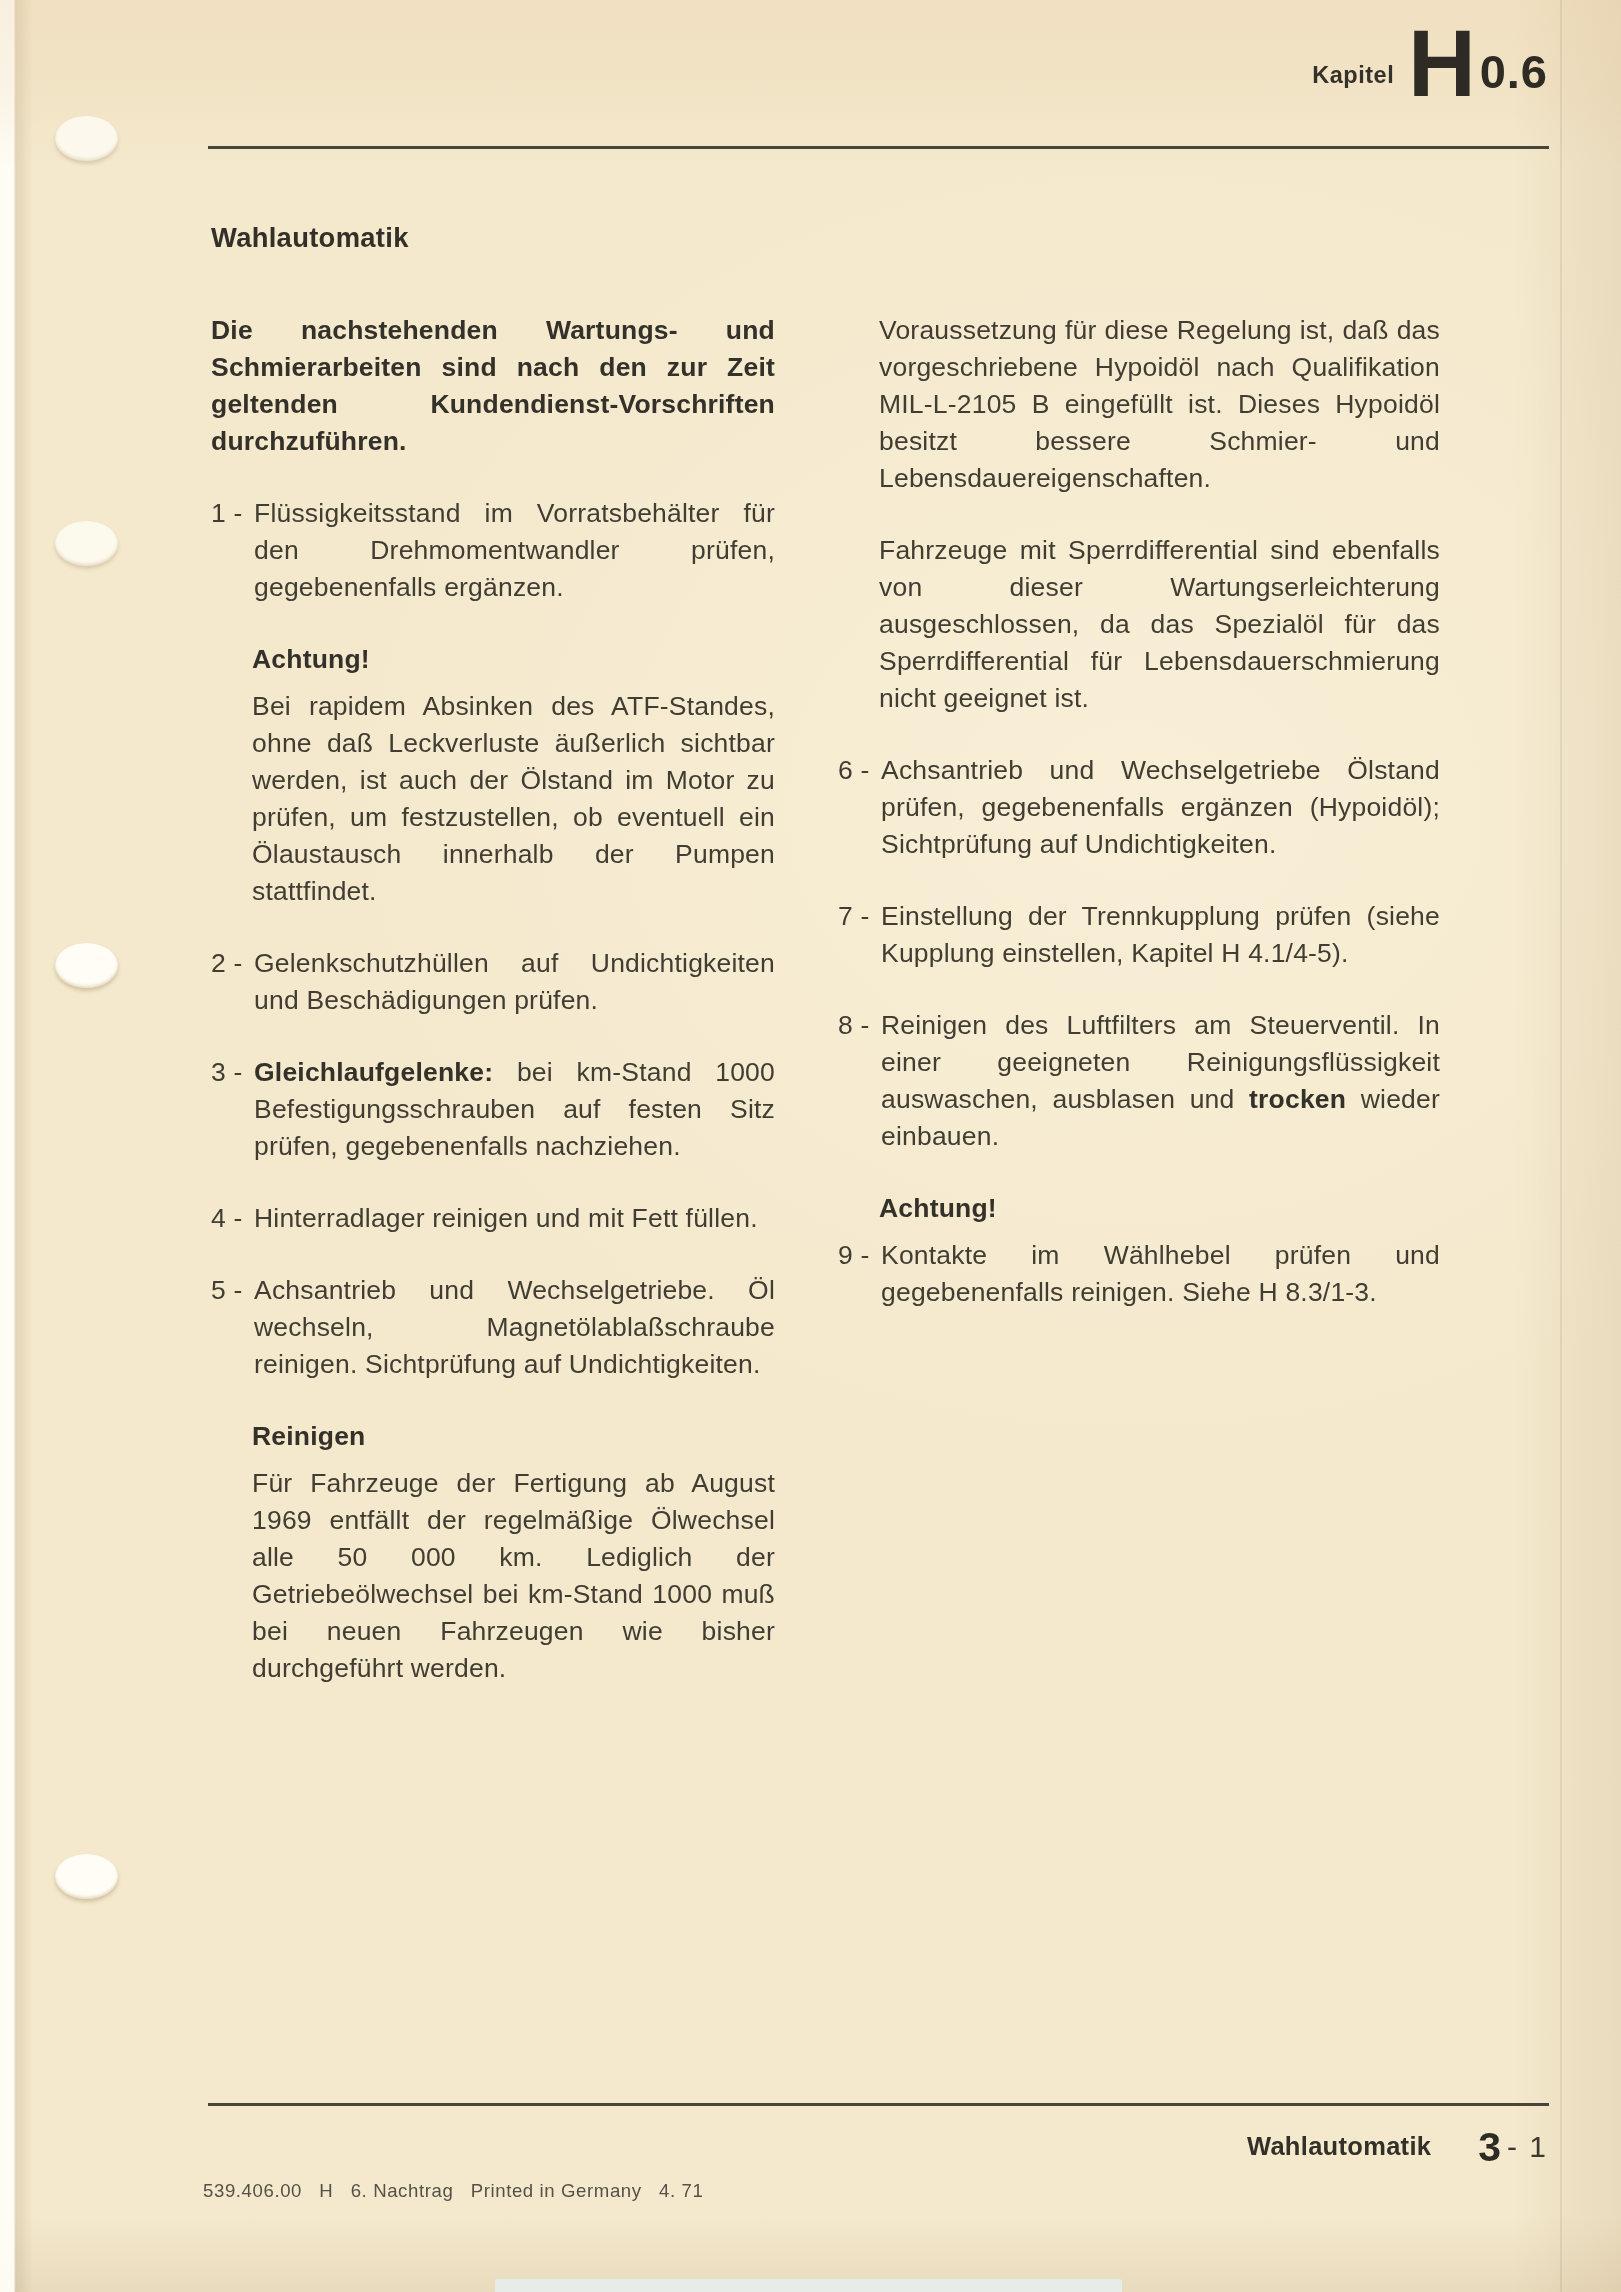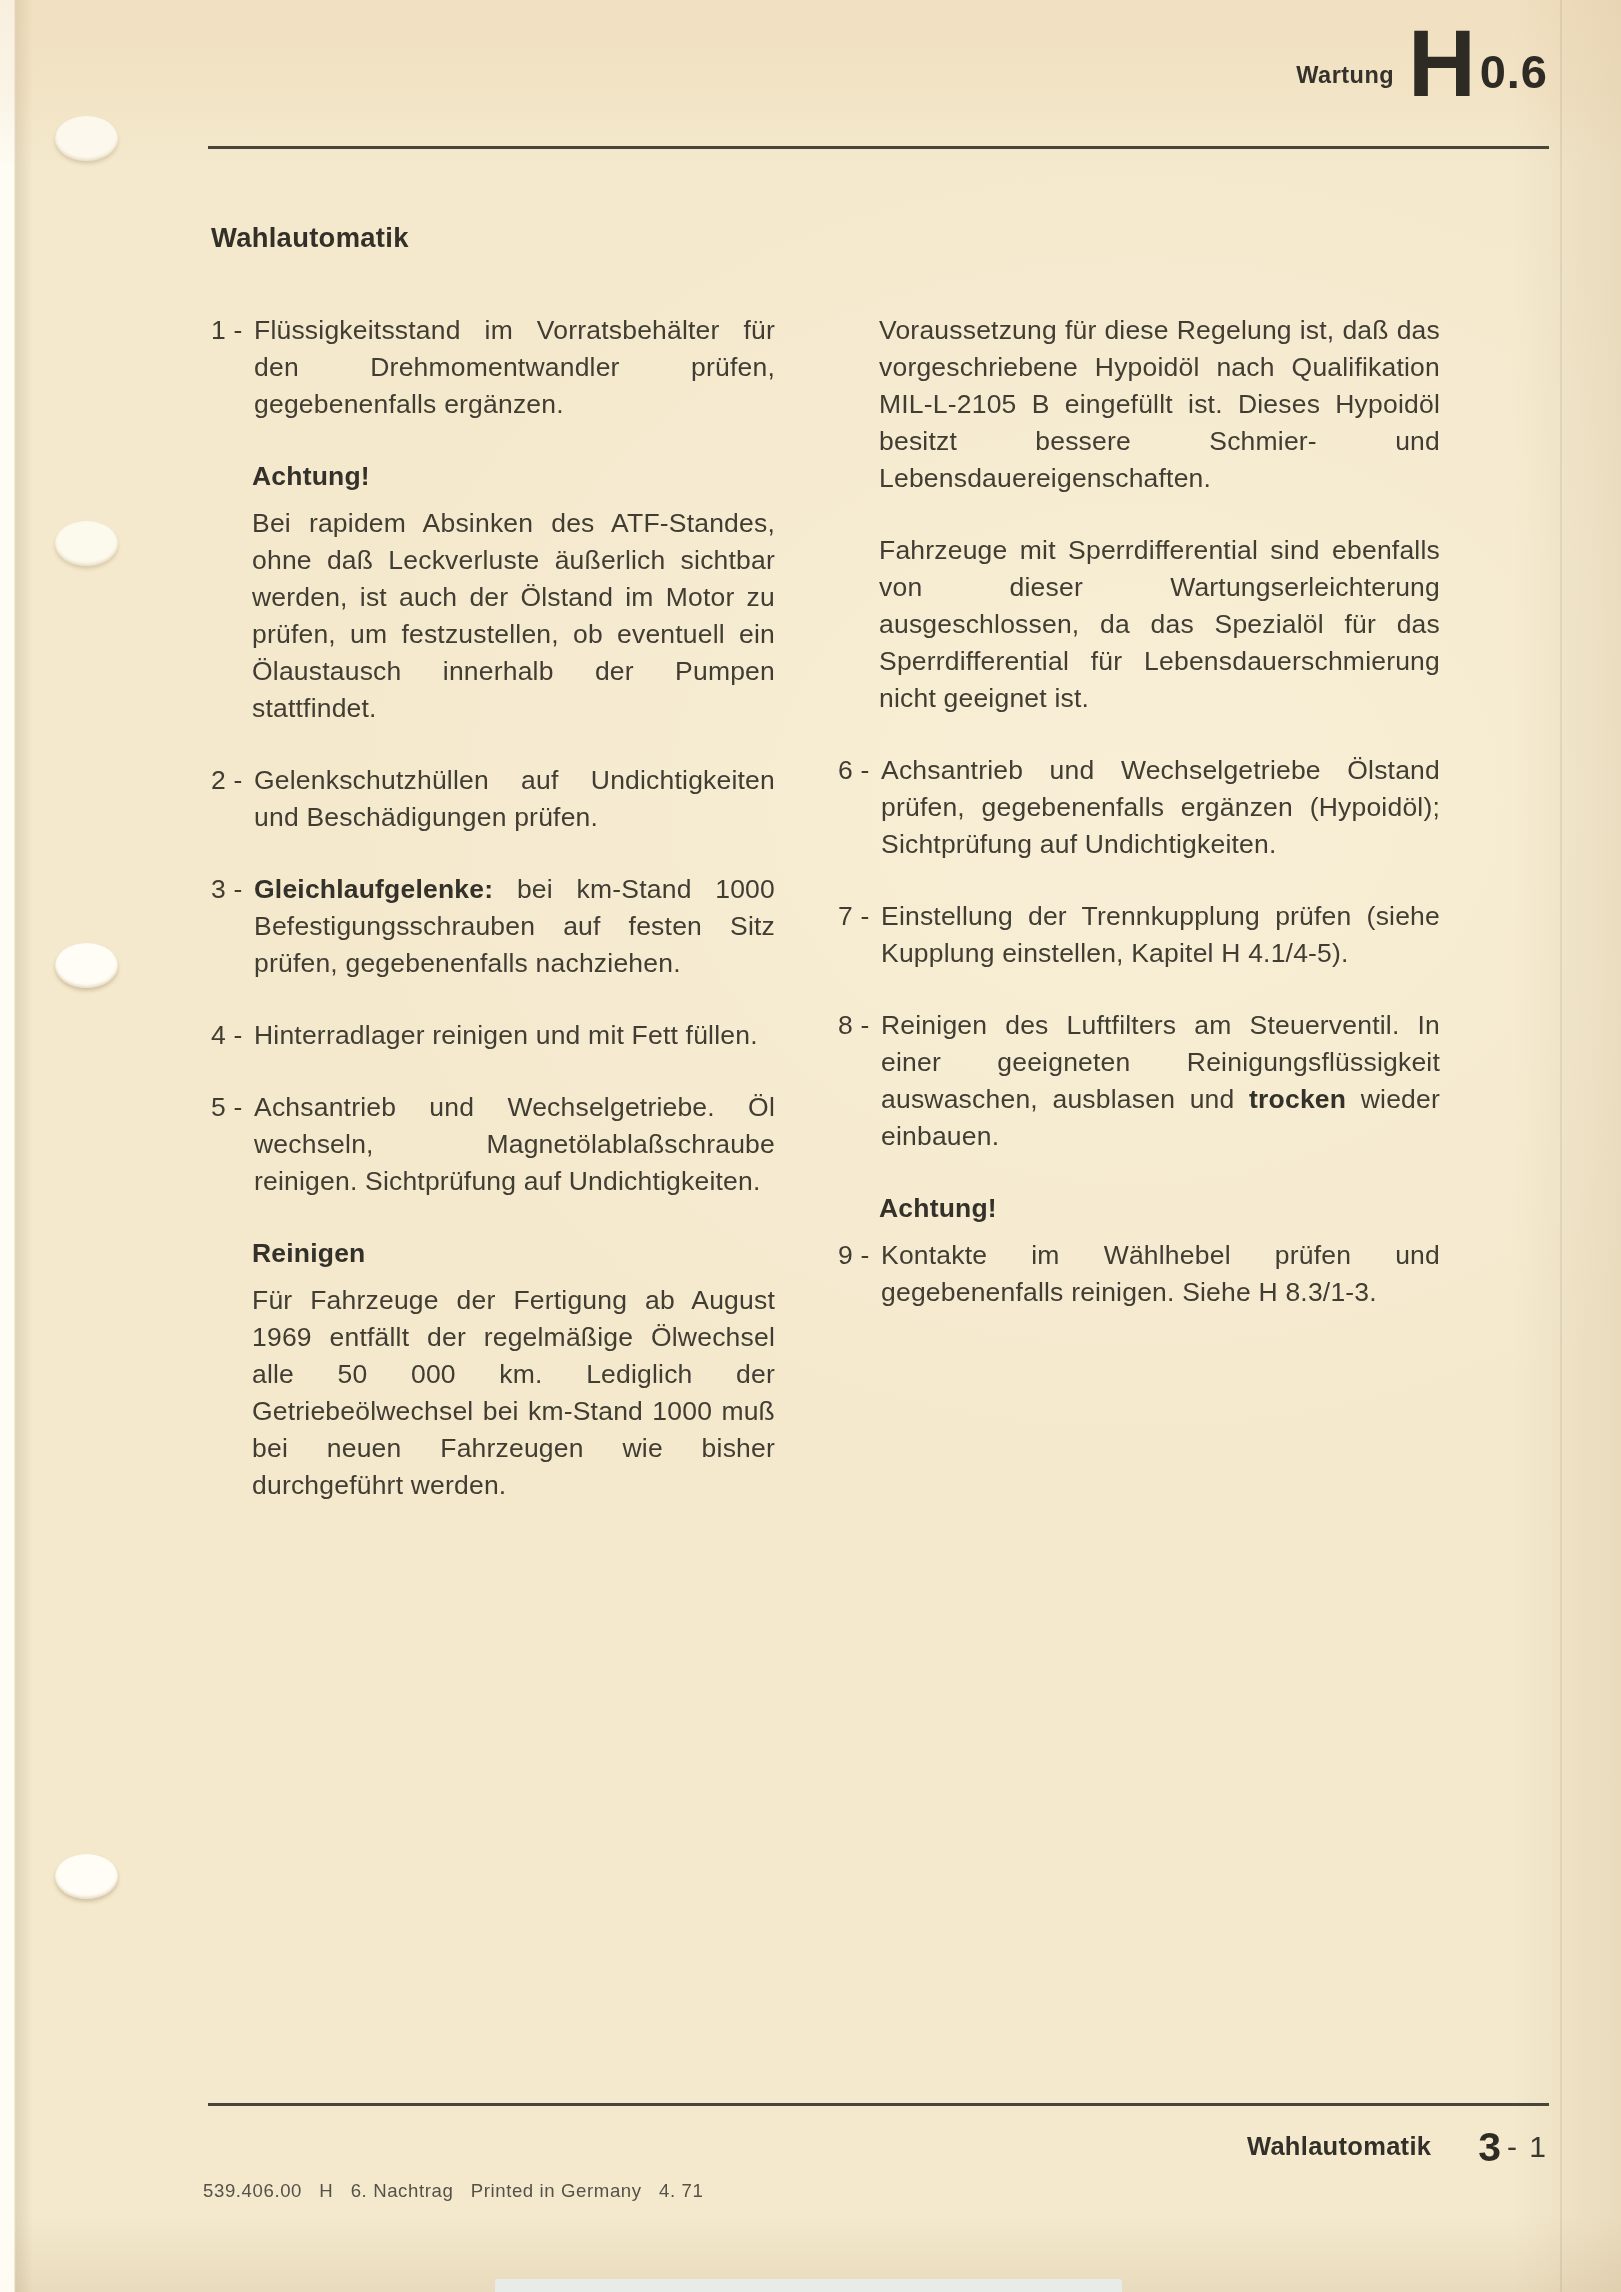--- a/index.html
+++ b/index.html
@@ -114,29 +114,30 @@
 <body>
 
 <div class="page">
 
   <div class="hole faint" style="top:116px;"></div>
   <div class="hole faint" style="top:521px;"></div>
   <div class="hole" style="top:943px;"></div>
   <div class="hole" style="top:1854px;"></div>
 
   <div class="header">
-    <span class="section-label">Wartung</span>
+    <span class="section-label">Kapitel</span>
     <span class="chapter-big">H</span>
     <span class="chapter-num">0.6</span>
   </div>
   <div class="rule-top"></div>
 
   <div class="side-heading">Wahlautomatik</div>
 
   <div class="col col-left">
+    <div class="block intro">Die nachstehenden Wartungs- und Schmierarbeiten sind nach den zur Zeit geltenden Kundendienst-Vorschriften durchzuführen.</div>
 
     <div class="item">
       <span class="marker">1 -</span>
       <div class="itext">Flüssigkeitsstand im Vorratsbehälter für den Drehmomentwandler prüfen, gegebenenfalls ergänzen.</div>
     </div>
 
 
     <div class="block indented label">Achtung!</div>
     <div class="block indented">Bei rapidem Absinken des ATF-Standes, ohne daß Leckverluste äußerlich sichtbar werden, ist auch der Ölstand im Motor zu prüfen, um festzustellen, ob eventuell ein Ölaustausch innerhalb der Pumpen stattfindet.</div>
 

